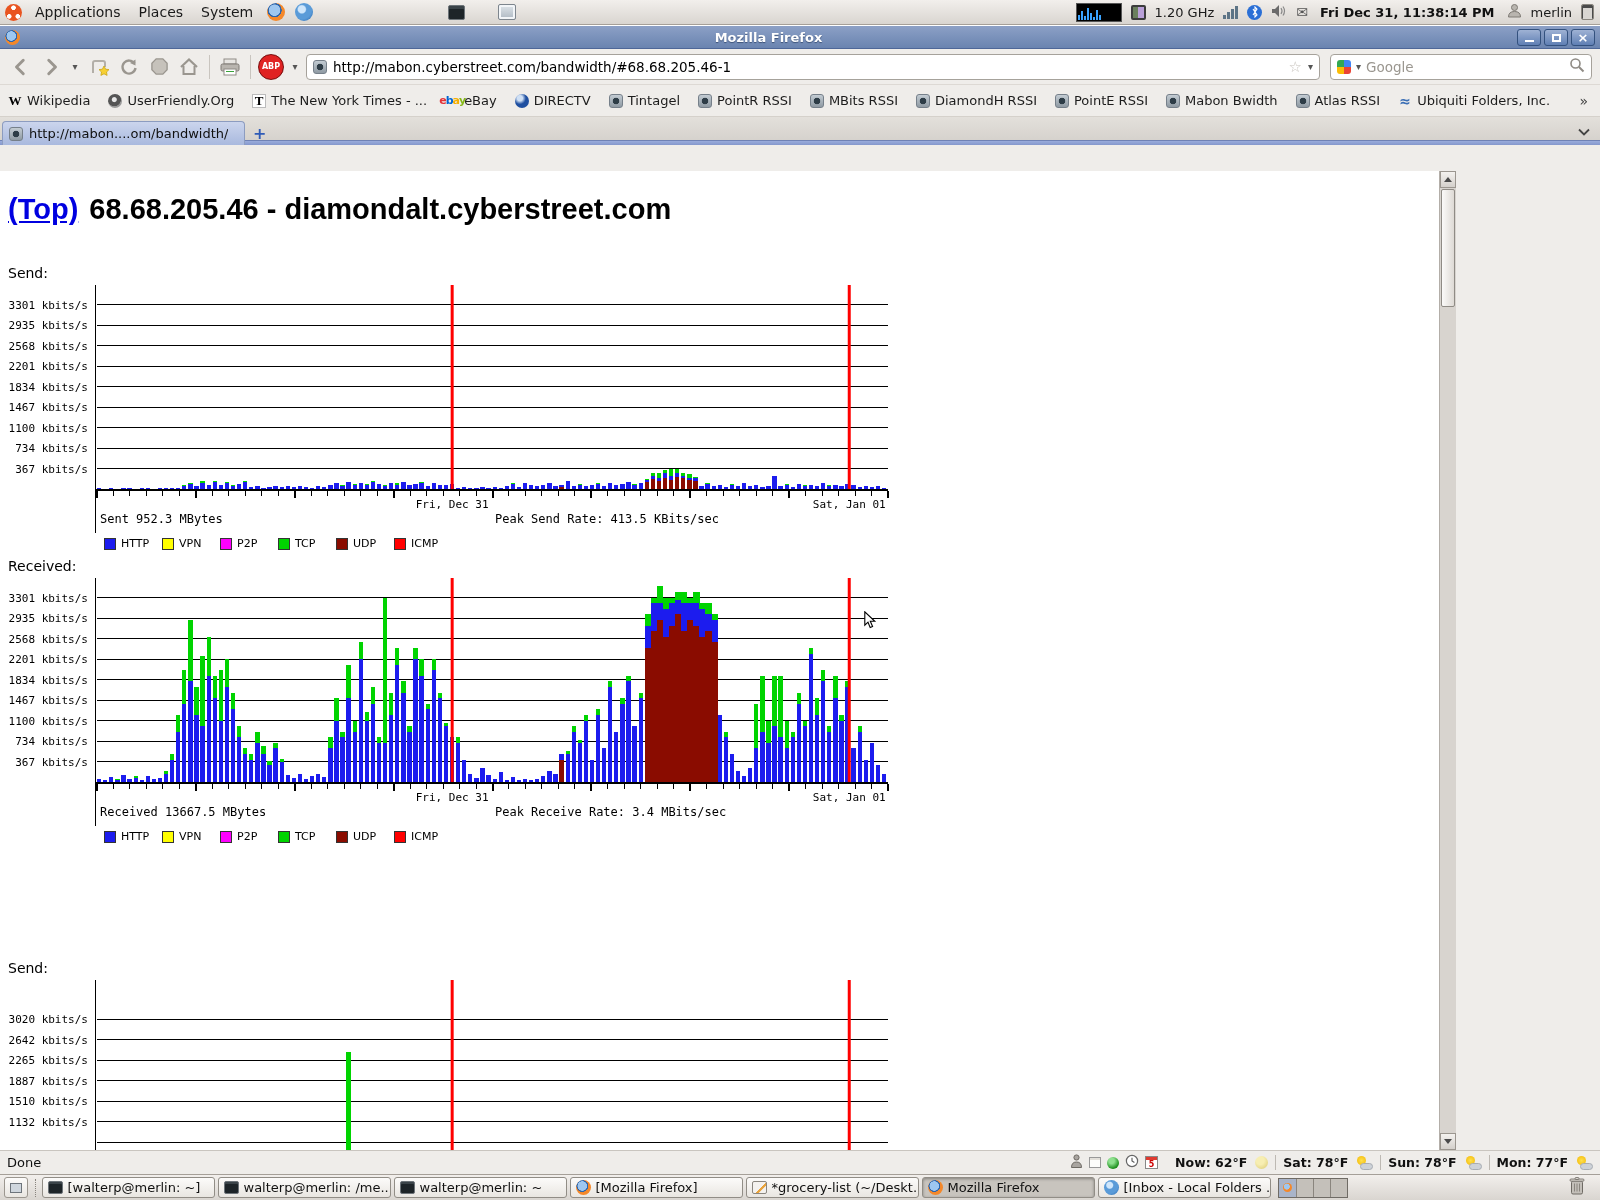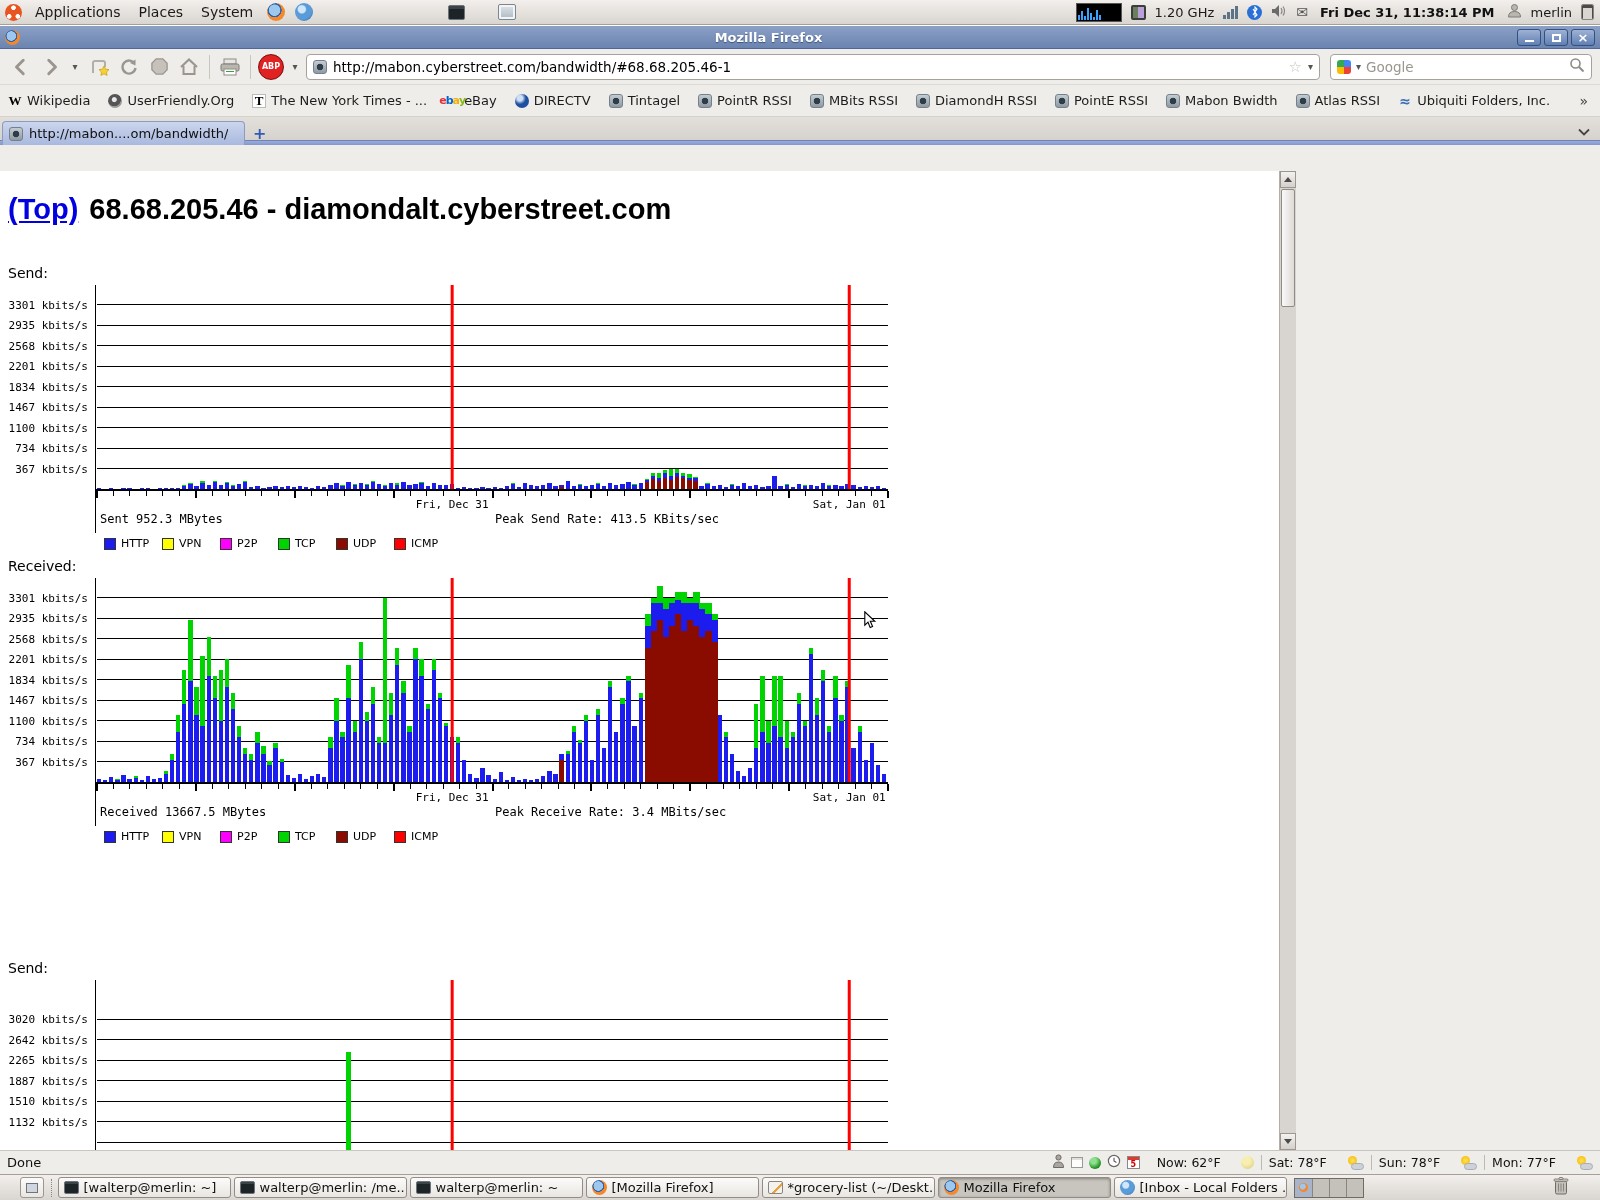--- a/index.html
+++ b/index.html
@@ -97,21 +97,21 @@
   #tabbar{height:28px;background:linear-gradient(#E3E0DB,#D3CFCA);position:relative;display:flex;align-items:flex-end;text-align:right;}
   #tabbar .band{position:absolute;left:0;bottom:0;width:100%;height:5px;
     background:linear-gradient(#9AACDC,#8497CC);border-top:1px solid #6F82B5;}
   .tab{position:relative;z-index:2;margin-left:2px;width:243px;height:24px;border:1px solid #8C9CC0;border-bottom:none;
     border-radius:4px 4px 0 0;background:linear-gradient(#CBD5ED,#A9B9DE);display:flex;align-items:center;gap:6px;padding:0 6px;}
   .tab-title{font-size:13px;color:#101010;white-space:nowrap;overflow:hidden;}
   .newtab{z-index:2;margin:0 0 3px 8px;color:#2f5bb7;font-size:16px;font-weight:bold;line-height:16px;}
   .alltabs{z-index:2;margin-left:auto;margin-right:10px;margin-bottom:6px;color:#333;font-size:11px;}
 
   
-  #content{position:absolute;left:0;top:145px;width:1296px;height:979px;background:#fff;overflow:hidden;padding-left:48px;}
+  #content{position:absolute;left:0;top:145px;width:1456px;height:979px;background:#fff;overflow:hidden;padding-left:48px;}
   
   .heading{position:absolute;left:8px;font-family:"Liberation Sans",sans-serif;font-weight:bold;
     font-size:29px;color:#000;white-space:nowrap;}
   .heading a{color:#0000E0;text-decoration:underline;margin-right:11px;}
   .sec-label{position:absolute;left:8px;font-size:14px;color:#000000;}
   .legend{position:absolute;display:flex;}
   .legend-item{display:flex;align-items:center;width:58px;}
   .legend-swatch{width:12px;height:12px;border:1px solid #333;margin-right:5px;flex:0 0 auto;}
   .legend-name{font-size:11px;color:#000;}
   #charts-svg{position:absolute;left:0;top:0;}
@@ -131,32 +131,32 @@
   #statusbar{position:absolute;left:0;top:1124px;width:1600px;height:24px;background:#EFEDEA;
     border-top:1px solid #C9C5BF;display:flex;align-items:center;font-size:13px;color:#111;}
   #status-text{padding-left:7px;}
   #status-right{margin-left:auto;display:flex;align-items:center;}
   .ext-icons{display:flex;align-items:center;gap:6px;margin-right:10px;}
   .xi{display:inline-block;}
   .xi-box{width:12px;height:11px;background:#fdfdfb;border:1px solid #999;box-shadow:inset 0 2px 0 #e3e0da;}
   .xi-green{width:12px;height:12px;border-radius:50%;background:radial-gradient(circle at 38% 32%,#8ee08e 0 25%,#1e8f1e 70% 100%);}
   .xi-cal{width:13px;height:13px;background:#fff;border:1px solid #888;box-shadow:inset 0 3px 0 #e03a2f;
     font-size:8px;line-height:16px;text-align:center;color:#c00;font-weight:bold;}
-  .weather-item{display:flex;align-items:center;gap:20px;padding:0 7px;border-left:1px solid #BDB9B3;
-    font-weight:normal;font-size:12.5px;white-space:nowrap;}
+  .weather-item{display:flex;align-items:center;gap:8px;padding:0 7px;border-left:1px solid #BDB9B3;
+    font-weight:bold;font-size:12.5px;white-space:nowrap;}
   .weather-item:first-child{border-left:none;}
   .wi{position:relative;width:17px;height:14px;display:inline-block;}
   .wi .sun{position:absolute;left:1px;top:0;width:9px;height:9px;border-radius:50%;background:radial-gradient(#ffe14d,#f2b705);}
   .wi .cloud{position:absolute;right:0;bottom:0;width:13px;height:7px;border-radius:6px;background:#cdd2d8;border:1px solid #a8adb3;}
   .wi-moon{width:13px;height:13px;border-radius:50%;background:radial-gradient(circle at 40% 35%,#f7eeb2 0 35%,#d9c86e 100%);}
 
   
   #bottom-panel{position:absolute;left:0;top:1174px;width:1600px;height:26px;
     background:linear-gradient(#F2EFEC,#D9D5D0);border-top:1px solid #A59F98;
-    display:flex;align-items:center;padding:0 20px;}
+    display:flex;align-items:center;padding:0 4px;}
   #show-desktop{width:24px;height:21px;border:1px solid #9b968f;border-radius:3px;margin-right:4px;
     background:linear-gradient(#FCFBFA,#E9E6E1);display:flex;align-items:center;justify-content:center;}
   #show-desktop i{width:12px;height:10px;background:#cfd6dd;border:1px solid #6d747b;display:block;}
   .panel-sep{width:2px;height:18px;border-left:1px dotted #8a857e;margin:0 3px;}
   #window-buttons{display:flex;flex:0 0 1232px;}
   .task-btn{flex:1 1 0;max-width:198px;height:21px;margin:0 1.5px;border:1px solid #918D86;border-radius:3px;
     background:linear-gradient(#FCFBFA,#E9E6E1);display:flex;align-items:center;gap:5px;padding:0 5px;
     font-size:13px;color:#111;overflow:hidden;white-space:nowrap;}
   .task-btn.active{background:#C8C4BE;box-shadow:inset 0 1px 3px rgba(0,0,0,.35);}
   .ticon{width:15px;height:13px;flex:0 0 auto;border-radius:2px;}

